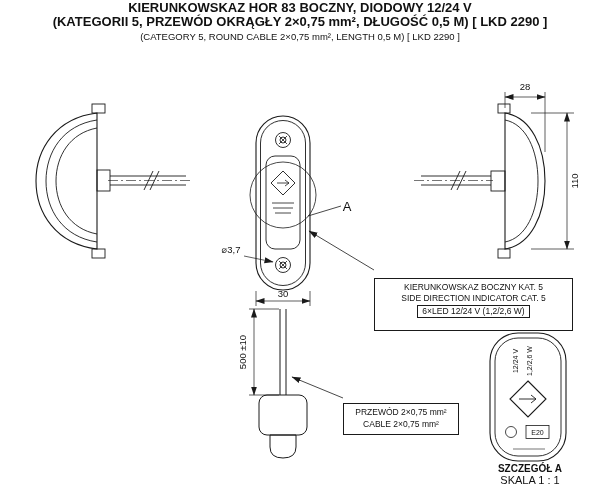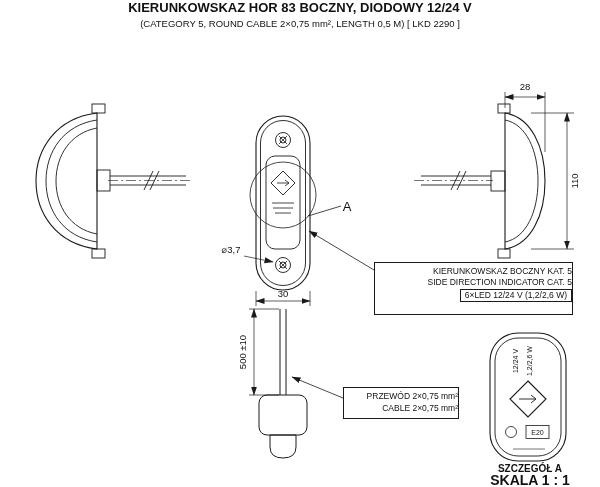--- a/index.html
+++ b/index.html
@@ -4,27 +4,27 @@
 <style>
   html,body{margin:0;padding:0;}
   body{width:600px;height:487px;background:#fff;font-family:"Liberation Sans","DejaVu Sans",sans-serif;color:#111;}
   .canvas{position:relative;width:600px;height:487px;background:#fff;overflow:hidden;}
   svg.drawing{position:absolute;left:0;top:0;}
   svg text{font-family:"Liberation Sans","DejaVu Sans",sans-serif;}
   .header{position:absolute;top:1px;left:0;width:600px;text-align:center;z-index:2;}
   .h-main{font-size:13px;font-weight:700;line-height:13.5px;white-space:nowrap;}
   .h-sub{font-size:9.5px;font-weight:400;line-height:11px;white-space:nowrap;}
   .h-gap{height:3px;}
-  .callout{position:absolute;border:1.2px solid #1a1a1a;background:#fff;text-align:right;z-index:2;color:#111;}
+  .callout{position:absolute;border:1.2px solid #1a1a1a;background:#fff;text-align:center;z-index:2;color:#111;margin-top:16px;}
   .callout-indicator{left:374px;top:262px;width:197px;height:48px;font-size:8.5px;line-height:11px;padding-top:3px;}
   .callout-cable{left:343px;top:387px;width:114px;height:28px;font-size:8.5px;line-height:12px;padding-top:2px;}
   .spec-box{display:inline-block;border:1px solid #1a1a1a;padding:0 4px;line-height:11px;margin-top:1px;font-size:8.5px;}
   .detail-caption{position:absolute;left:466px;top:462px;width:128px;text-align:center;z-index:2;}
   .detail-title{font-size:10px;font-weight:700;line-height:13px;}
-  .detail-scale{font-size:14px;font-weight:700;line-height:11px;}
+  .detail-scale{font-size:11px;font-weight:400;line-height:11px;}
 </style>
 </head>
 <body>
 
 <div class="canvas">
 
   <svg class="drawing" width="600" height="487" viewBox="0 0 600 487">
     <defs>
       <marker id="arw" markerWidth="10" markerHeight="8" refX="8.5" refY="4" orient="auto-start-reverse" markerUnits="userSpaceOnUse">
         <path d="M0,1 L9,4 L0,7 Z" fill="#1a1a1a"></path>
@@ -137,20 +137,21 @@
       <text x="525" y="90">28</text>
       <text transform="translate(578,181) rotate(-90)">110</text>
       <text x="283" y="297">30</text>
       <text x="231" y="253">⌀3,7</text>
       <text transform="translate(246,352) rotate(-90)">500 ±10</text>
     </g>
   </svg>
 
   <div class="header">
     <div class="h-main">KIERUNKOWSKAZ HOR 83 BOCZNY, DIODOWY 12/24 V</div>
+    <div class="h-main">(KATEGORII 5, PRZEWÓD OKRĄGŁY 2×0,75 mm², DŁUGOŚĆ 0,5 M) [ LKD 2290 ]</div>
     <div class="h-gap"></div>
     <div class="h-sub">(CATEGORY 5, ROUND CABLE 2×0,75 mm², LENGTH 0,5 M)  [ LKD 2290 ]</div>
   </div>
 
   <div class="callout callout-indicator">
     <div>KIERUNKOWSKAZ BOCZNY KAT. 5</div>
     <div>SIDE DIRECTION INDICATOR CAT. 5</div>
     <div class="spec-box">6×LED 12/24 V (1,2/2,6 W)</div>
   </div>
 

